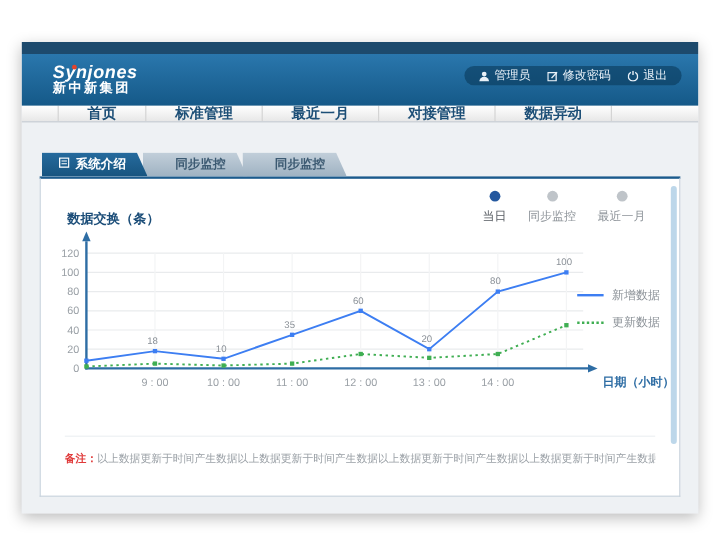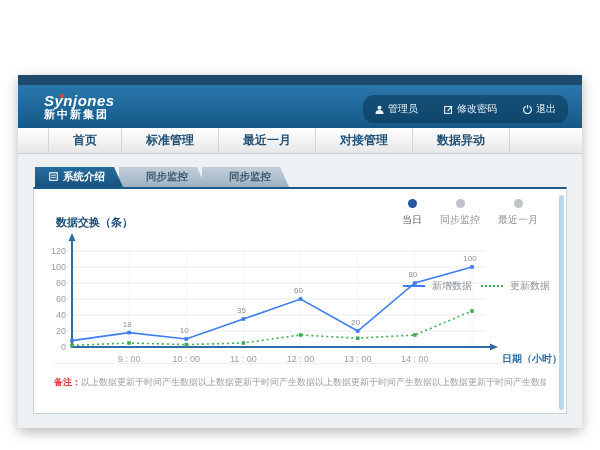--- a/index.html
+++ b/index.html
@@ -1,38 +1,38 @@
 <!DOCTYPE html>
 <html><head>
 <meta charset="utf-8">
 <style>
   * { margin:0; padding:0; box-sizing:border-box; }
   html,body { width:600px; height:450px; background:#ffffff; overflow:hidden;
               font-family:"Liberation Sans","DejaVu Sans",sans-serif; }
   .page { position:absolute; left:18px; top:35px; right:18px; bottom:22px;
-          background:#eef1f4; box-shadow:0 4px 12px rgba(0,0,0,.28); overflow:hidden;margin-top:40px; }
+          background:#eef1f4; box-shadow:0 4px 12px rgba(0,0,0,.28); overflow:hidden; }
 
   
   .top-strip { height:10px; background:#1d4a6d; }
 
   
   .header { height:43px; background:linear-gradient(#2a77ad,#155988);
             display:flex; align-items:center; padding:0 12px; position:relative; }
   .logo { color:#fff; line-height:1.05; margin-left:14px; position:relative; }
   .logo-brand { font-size:15px; font-weight:bold; font-style:italic; letter-spacing:.5px; display:block; }
   .logo-dot { position:absolute; width:4px; height:4px; border-radius:50%; background:#e2442c; left:16px; top:1px; }
   .logo-company { font-size:11px; font-weight:bold; letter-spacing:2px; display:block; }
   .app-title { color:#fff; font-size:15px; margin-left:22px; letter-spacing:1px; }
-  .user-pill { position:absolute; right:14px; top:10px; height:28px; background:rgba(8,52,84,.55);
-               border-radius:11px; display:flex; align-items:center; padding:0 12px; gap:26px; }
+  .user-pill { position:absolute; right:14px; top:10px; height:16px; background:rgba(8,52,84,.55);
+               border-radius:11px; display:flex; align-items:center; padding:0 12px; gap:14px; }
   .user-item { display:flex; align-items:center; gap:4px; color:#e8f1f8; font-size:10px; cursor:pointer; }
   .user-item svg { display:block; }
 
   
-  .nav { height:26px; background:linear-gradient(#ffffff,#e7e7e7); border-bottom:1px solid #c6cdd3;
+  .nav { height:14px; background:linear-gradient(#ffffff,#e7e7e7); border-bottom:1px solid #c6cdd3;
          display:flex; align-items:stretch; padding-left:30px; }
   .nav-item { display:flex; align-items:center; padding:0 24px; font-size:12px; font-weight:bold;
               color:#1d4f77; border-right:1px solid #d4d4d4; cursor:pointer; }
   .nav-item:first-child { border-left:1px solid #d4d4d4; }
 
   
   .content { position:absolute; top:79px; bottom:0; left:0; right:0; padding:13px 15px 14px; }
   .tabs { display:flex; height:20px; margin-left:2px; }
   .tab { position:relative; display:flex; align-items:center; gap:5px; padding:0 18px 0 14px;
          font-size:10.5px; font-weight:bold; cursor:pointer;
@@ -47,21 +47,21 @@
 
   
   .filter-row { position:absolute; top:10px; right:28px; display:flex; gap:18px; align-items:center; }
   .filter { display:flex; align-items:center; gap:5px; font-size:10px; color:#8d9399; cursor:pointer;flex-direction:column; }
   .radio { width:9px; height:9px; border-radius:50%; background:#bfc4c9; }
   .filter.selected .radio { background:#24589f; }
   .filter.selected { color:#555a60; }
 
   .chart-title { position:absolute; top:26px; left:22px; font-size:11px; font-weight:bold; color:#1c4e79; }
   .chart-svg { position:absolute; top:36px; left:8px; }
-  .legend { position:absolute; top:90px; right:16px; display:flex; gap:9px; }
+  .legend { position:absolute; top:90px; right:16px; display:flex; flex-direction:column; gap:9px; }
   .legend-row { display:flex; align-items:center; gap:7px; }
   .legend-swatch { width:22px; height:0; display:inline-block; }
   .legend-label { font-size:10px; color:#8d9399; }
 
   .scrollbar { position:absolute; right:2px; top:6px; width:5px; height:215px;
                background:#bdd7ea; border-radius:3px; cursor:pointer; }
 
   .note { position:absolute; left:20px; right:20px; bottom:24px; border-top:1px solid #edf0f3;
           padding-top:12px; font-size:9px; color:#9aa0a6; white-space:nowrap; overflow:hidden; }
   .note-label { color:#e03a3a; font-weight:bold; }

